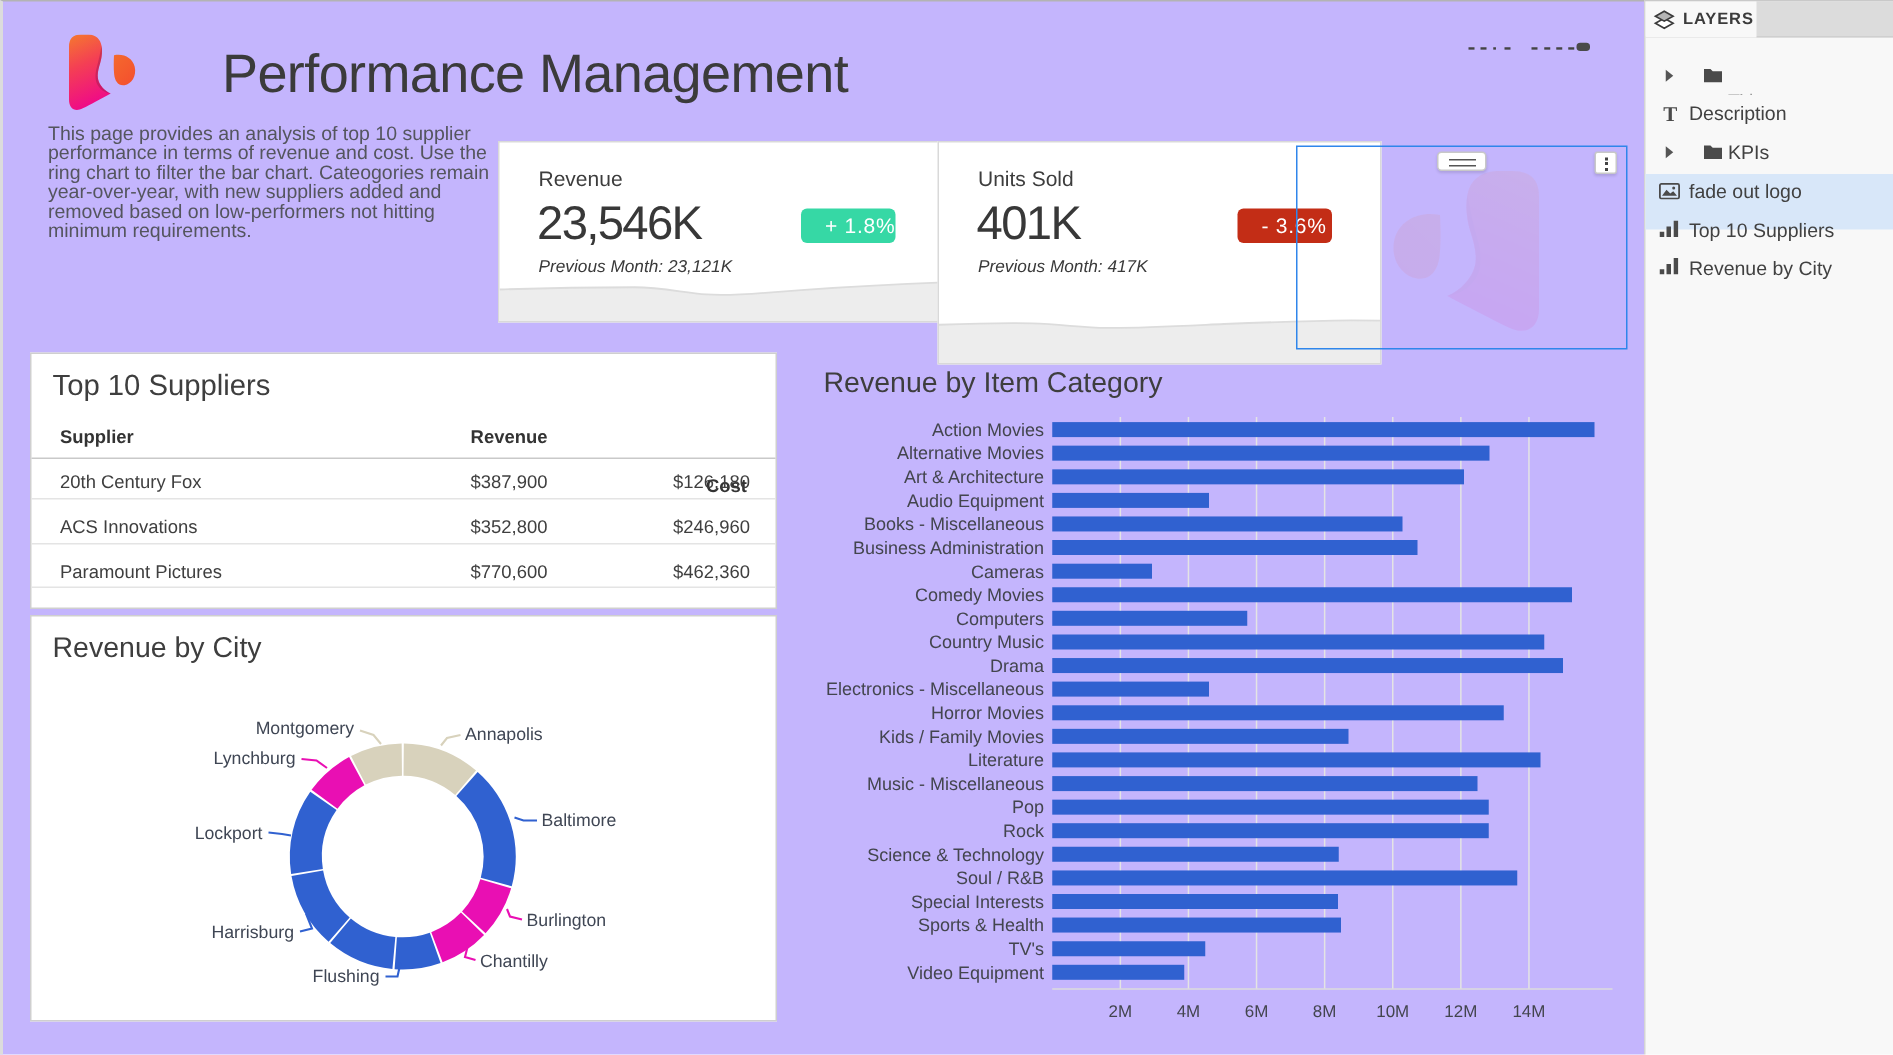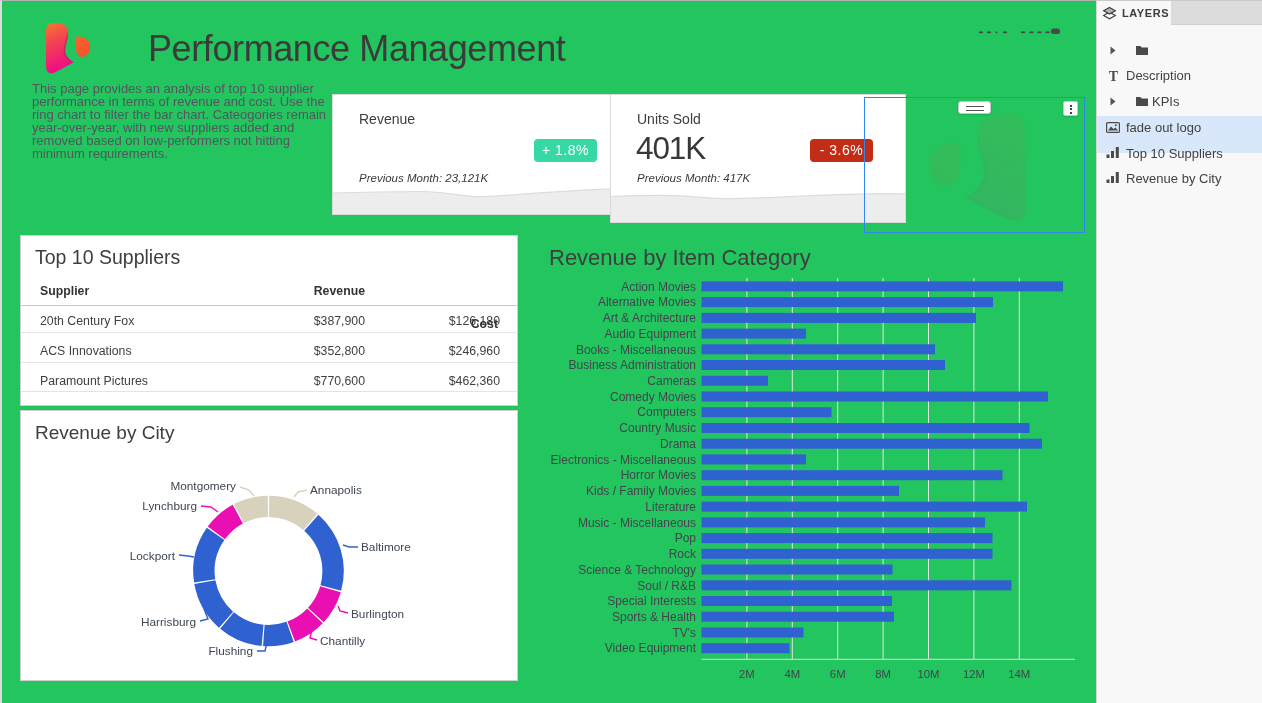--- a/index.html
+++ b/index.html
@@ -1,30 +1,30 @@
 <!DOCTYPE html>
 <html><head><meta charset="utf-8"><style>
 * { margin:0; padding:0; box-sizing:border-box; }
 html,body { width:1262px; height:703px; overflow:hidden; background:#fff;
   font-family:"Liberation Sans", sans-serif; }
 .abs { position:absolute; }
-#canvas { position:absolute; left:0; top:0; width:1096px; height:703px; background:#22c55e;
+#canvas { position:absolute; left:0; top:0; width:1096px; height:703px; background:#c4b5fd;
   border-top:1px solid #b3b3b3; border-left:2px solid #dcdcdc; }
 #panel { position:absolute; left:1096px; top:0; width:166px; height:703px; background:#f8f8f8;
   border-left:1px solid #d4d4d4; border-top:1px solid #c9c9c9; }
 #ptab { position:absolute; left:0; top:0; width:166px; height:24px; background:#dcdcdc; border-bottom:1px solid #cfcfcf;}
 #ptabw { position:absolute; left:0; top:0; width:74px; height:24px; background:#f8f8f8; }
 .ptxt { position:absolute; left:25px; top:6px; font-size:11px; font-weight:bold; color:#3b3b3b; letter-spacing:0.6px; }
 .trow { position:absolute; left:0; width:166px; height:25px; font-size:13px; color:#414141; white-space:nowrap; overflow:hidden; }
 .sel { background:#d8e7f9; }
 .kpi { position:absolute; background:#fff; border:1px solid #d9d9d9; }
 .klab { position:absolute; left:26px; top:16px; font-size:14px; color:#3d3d3d; }
 .knum { position:absolute; left:25px; top:35px; font-size:31.5px; letter-spacing:-1.1px; color:#383838; }
 .kbadge { position:absolute; top:44px; width:63px; height:23px; border-radius:4px; color:#fff;
-  font-size:14px; text-align:center; line-height:23px; letter-spacing:0.5px;}
+  font-size:14px; line-height:23px; letter-spacing:0.5px;padding-left:16px;}
 .kprev { position:absolute; left:26px; top:77px; font-size:11.5px; font-style:italic; color:#3a3a3a; }
 .card { position:absolute; background:#fff; border:1px solid #cfcfcf; }
 .ctitle { font-size:19.5px; color:#3e3e3e; }
 .dlab { font-size:11.8px; fill:#3f4654; }
 .blab { font-size:12px; fill:#43454e; }
 .btick { font-size:11.3px; fill:#43454e; }
 .thead { font-size:12.3px; font-weight:bold; color:#333; }
 .tdata { font-size:12.3px; color:#3f3f3f; }
 .hbtn { position:absolute; background:#fff; border:1px solid #c8c8c8; border-radius:3px; box-shadow:0 1px 2px rgba(0,0,0,0.12); }
 </style></head>
@@ -49,29 +49,30 @@
 <path d="M30,13.8 C36.5,12.5 42.3,15.5 43.8,21.5 C45.2,27.5 41.8,33 37,33.8 C32.8,34.4 30.5,31 30.1,26.5 C29.7,22.3 29.8,17.5 30,13.8 Z" fill="url(#lg2)"></path>
 </g>
 </svg>
 
 <div class="abs" style="left:146px; top:27px; font-size:36px; letter-spacing:-0.4px; color:#3b3b3b;">Performance Management</div>
 
 <div class="abs" style="left:30px; top:82px; font-size:13px; line-height:12.9px; color:#54555e;">This page provides an analysis of top 10 supplier<br>performance in terms of revenue and cost. Use the<br>ring chart to filter the bar chart. Cateogories remain<br>year-over-year, with new suppliers added and<br>removed based on low-performers not hitting<br>minimum requirements.</div>
 
 <div class="kpi" style="left:330px; top:93px; width:298px; height:121px;">
   <div class="klab">Revenue</div>
+  <div class="knum">23,546K</div>
   <div class="kbadge" style="left:201px; background:#36d8a5;">+ 1.8%</div>
   <div class="kprev">Previous Month: 23,121K</div>
   <svg class="abs" style="left:0; bottom:0;" width="296" height="30" viewBox="0 0 296 30">
     <path d="M0,9 C30,8 60,7.5 90,7.5 C108,7.6 122,11 138,12.3 C150,13.2 162,12.4 177,11.2 C207,8.8 242,6.5 272,5.2 L296,4.2 L296,30 L0,30 Z" fill="#ededed"></path>
     <path d="M0,9 C30,8 60,7.5 90,7.5 C108,7.6 122,11 138,12.3 C150,13.2 162,12.4 177,11.2 C207,8.8 242,6.5 272,5.2 L296,4.2" fill="none" stroke="#dcdcdc" stroke-width="1.2"></path>
   </svg>
 </div>
 
-<div class="kpi" style="left:608px; top:93px; width:296px; height:129px;">
+<div class="kpi" style="left:623px; top:93px; width:296px; height:149px;">
   <div class="klab">Units Sold</div>
   <div class="knum">401K</div>
   <div class="kbadge" style="left:199px; background:#c32d16;">- 3.6%</div>
   <div class="kprev">Previous Month: 417K</div>
   <svg class="abs" style="left:0; bottom:0;" width="294" height="30" viewBox="0 0 294 30">
     <path d="M0,4.5 C25,3.6 45,3.2 62,3.6 C82,4.2 95,6.4 112,6.6 C135,6.8 160,5.4 190,4 C225,2.6 255,1.8 275,1.6 L294,1.8 L294,30 L0,30 Z" fill="#ededed"></path>
     <path d="M0,4.5 C25,3.6 45,3.2 62,3.6 C82,4.2 95,6.4 112,6.6 C135,6.8 160,5.4 190,4 C225,2.6 255,1.8 275,1.6 L294,1.8" fill="none" stroke="#dcdcdc" stroke-width="1.2"></path>
   </svg>
 </div>
 
@@ -122,21 +123,21 @@
       <polyline points="198,620 206,618 202,608" fill="none" stroke="#3061d0" stroke-width="1.4"></polyline>
       <text x="194" y="624.5" text-anchor="end" class="dlab">Harrisburg</text>
       <polyline points="255,650 263,650 265,641" fill="none" stroke="#3061d0" stroke-width="1.4"></polyline>
       <text x="251" y="653.5" text-anchor="end" class="dlab">Flushing</text>
       <polyline points="315,639 308,637 310,629" fill="none" stroke="#e90fb3" stroke-width="1.4"></polyline>
       <text x="318" y="643.5" text-anchor="start" class="dlab">Chantilly</text>
       <polyline points="346,612 338,610 336,605" fill="none" stroke="#e90fb3" stroke-width="1.4"></polyline>
       <text x="349" y="616.5" text-anchor="start" class="dlab">Burlington</text>
 </svg>
 
-<div class="abs ctitle" style="left:547px; top:244px; font-size:22px;">Revenue by Item Category</div>
+<div class="abs ctitle" style="left:547px; top:244px; font-size:19px;">Revenue by Item Category</div>
 <svg class="abs" style="left:0; top:0;" width="1096" height="703" viewBox="0 0 1096 703">
 <line x1="744.9" y1="277" x2="744.9" y2="658.3" stroke="#e4e4e4" stroke-width="1"></line>
       <line x1="790.3" y1="277" x2="790.3" y2="658.3" stroke="#e4e4e4" stroke-width="1"></line>
       <line x1="835.7" y1="277" x2="835.7" y2="658.3" stroke="#e4e4e4" stroke-width="1"></line>
       <line x1="881.1" y1="277" x2="881.1" y2="658.3" stroke="#e4e4e4" stroke-width="1"></line>
       <line x1="926.5" y1="277" x2="926.5" y2="658.3" stroke="#e4e4e4" stroke-width="1"></line>
       <line x1="971.9" y1="277" x2="971.9" y2="658.3" stroke="#e4e4e4" stroke-width="1"></line>
       <line x1="1017.3" y1="277" x2="1017.3" y2="658.3" stroke="#e4e4e4" stroke-width="1"></line>
       <line x1="699.5" y1="658.3" x2="1073" y2="658.3" stroke="#dddddd" stroke-width="1"></line>
       <text x="694" y="289.6" text-anchor="end" class="blab">Action Movies</text>

